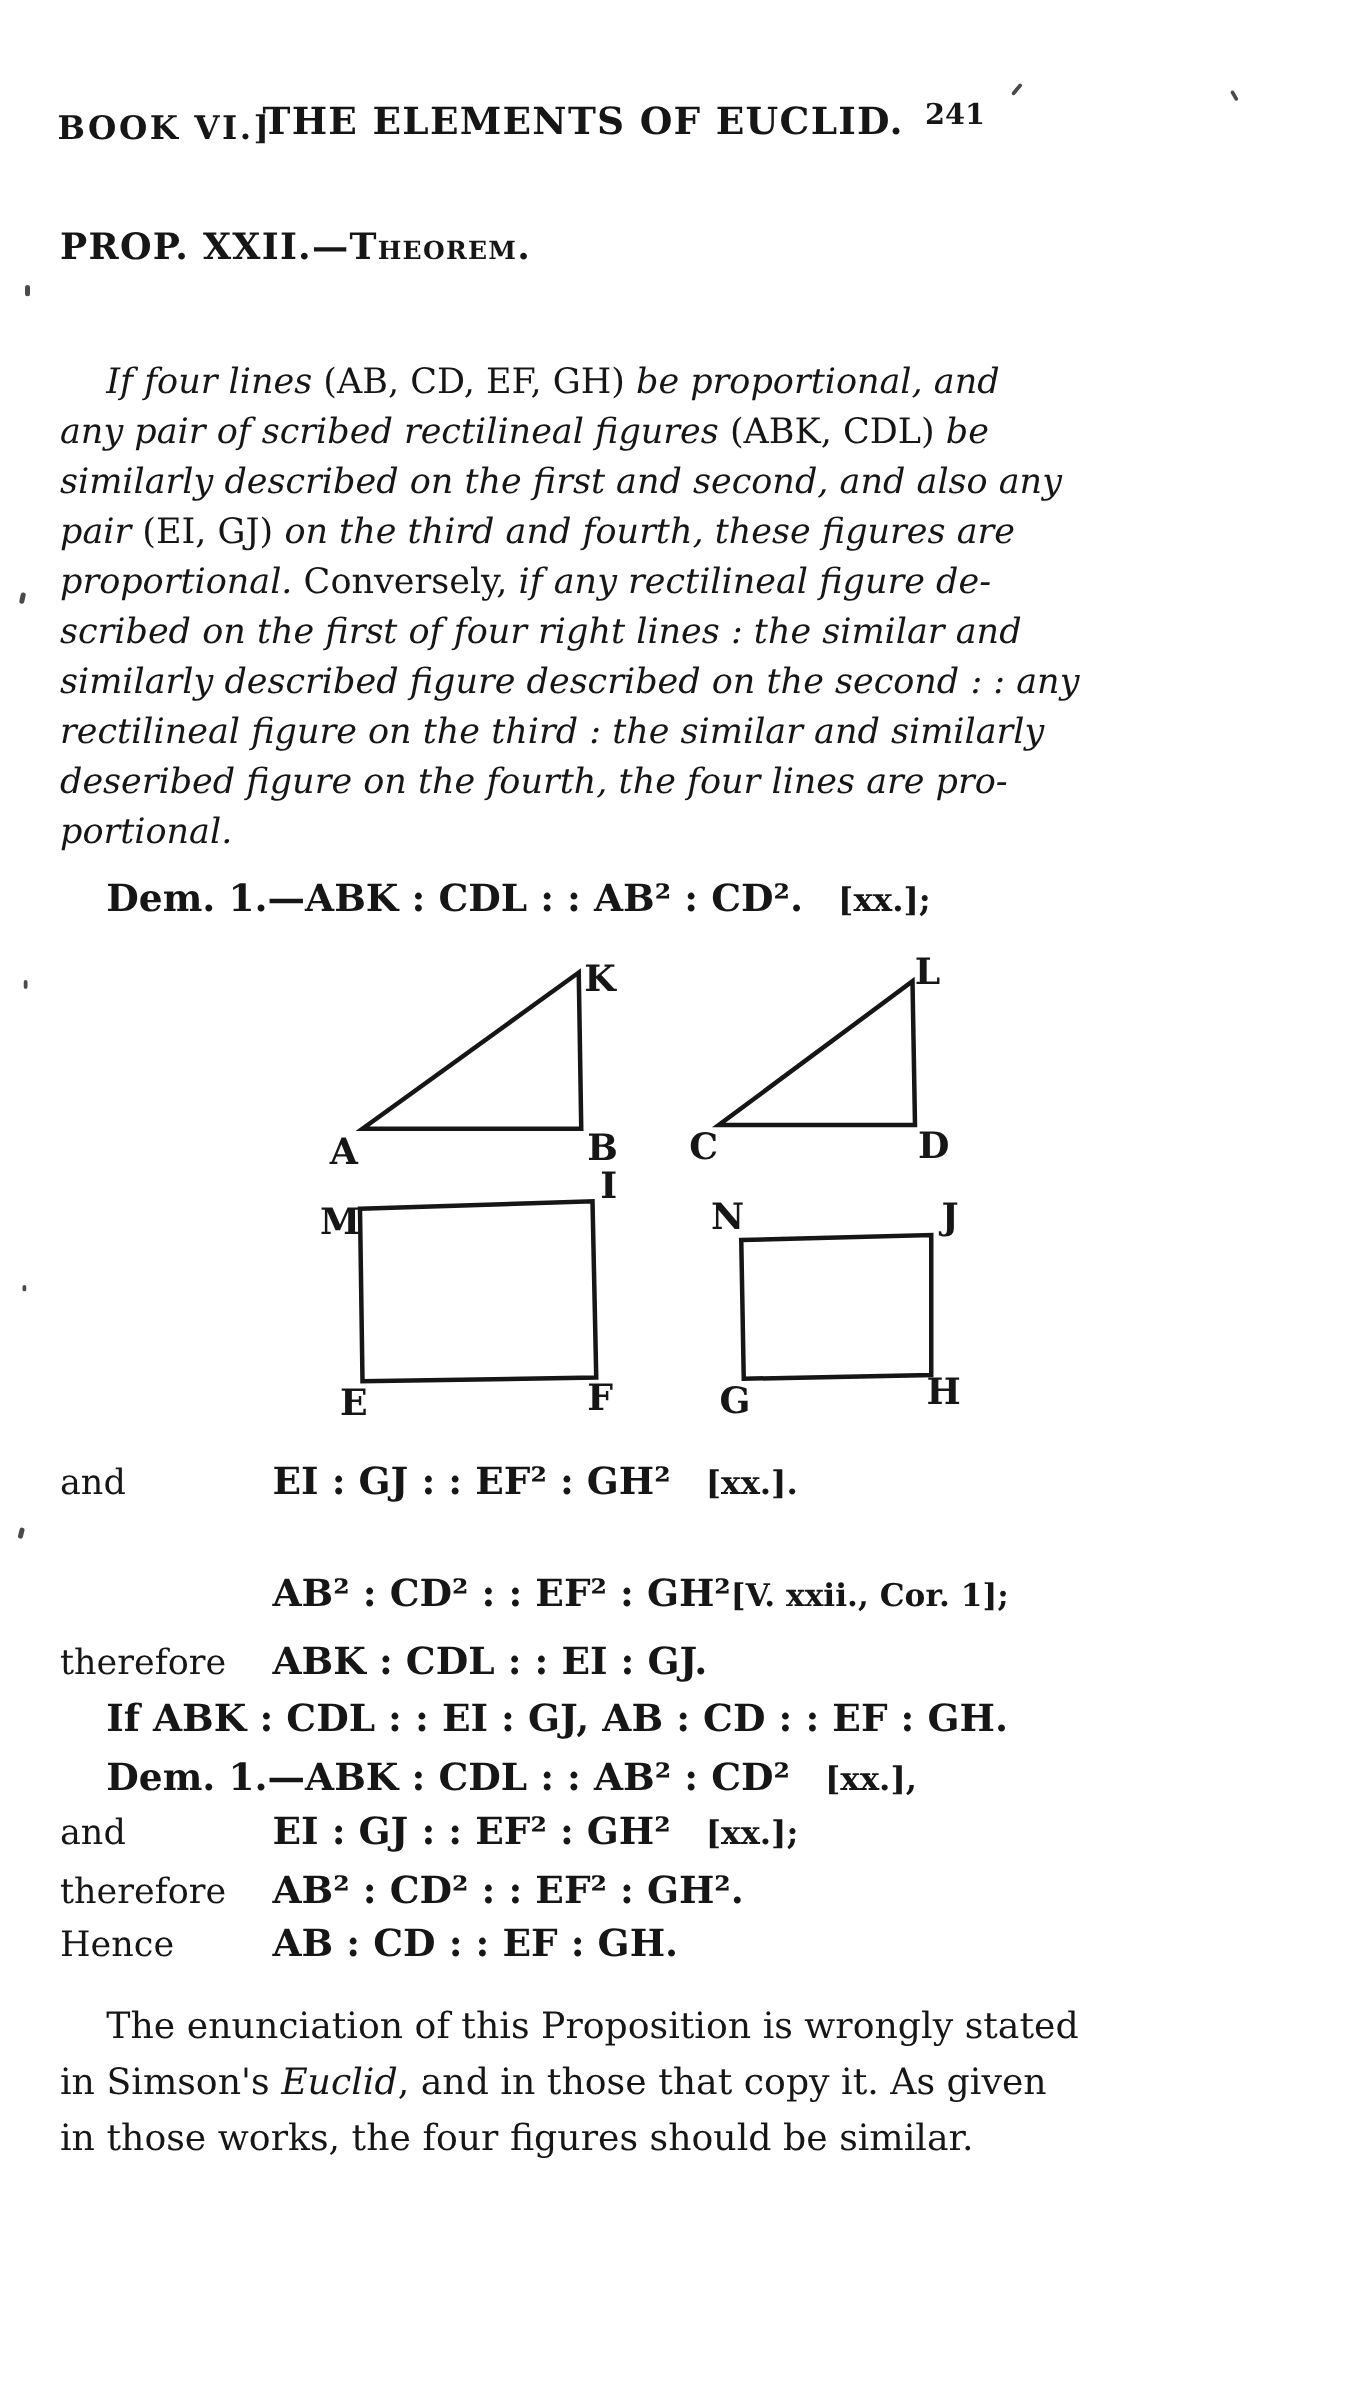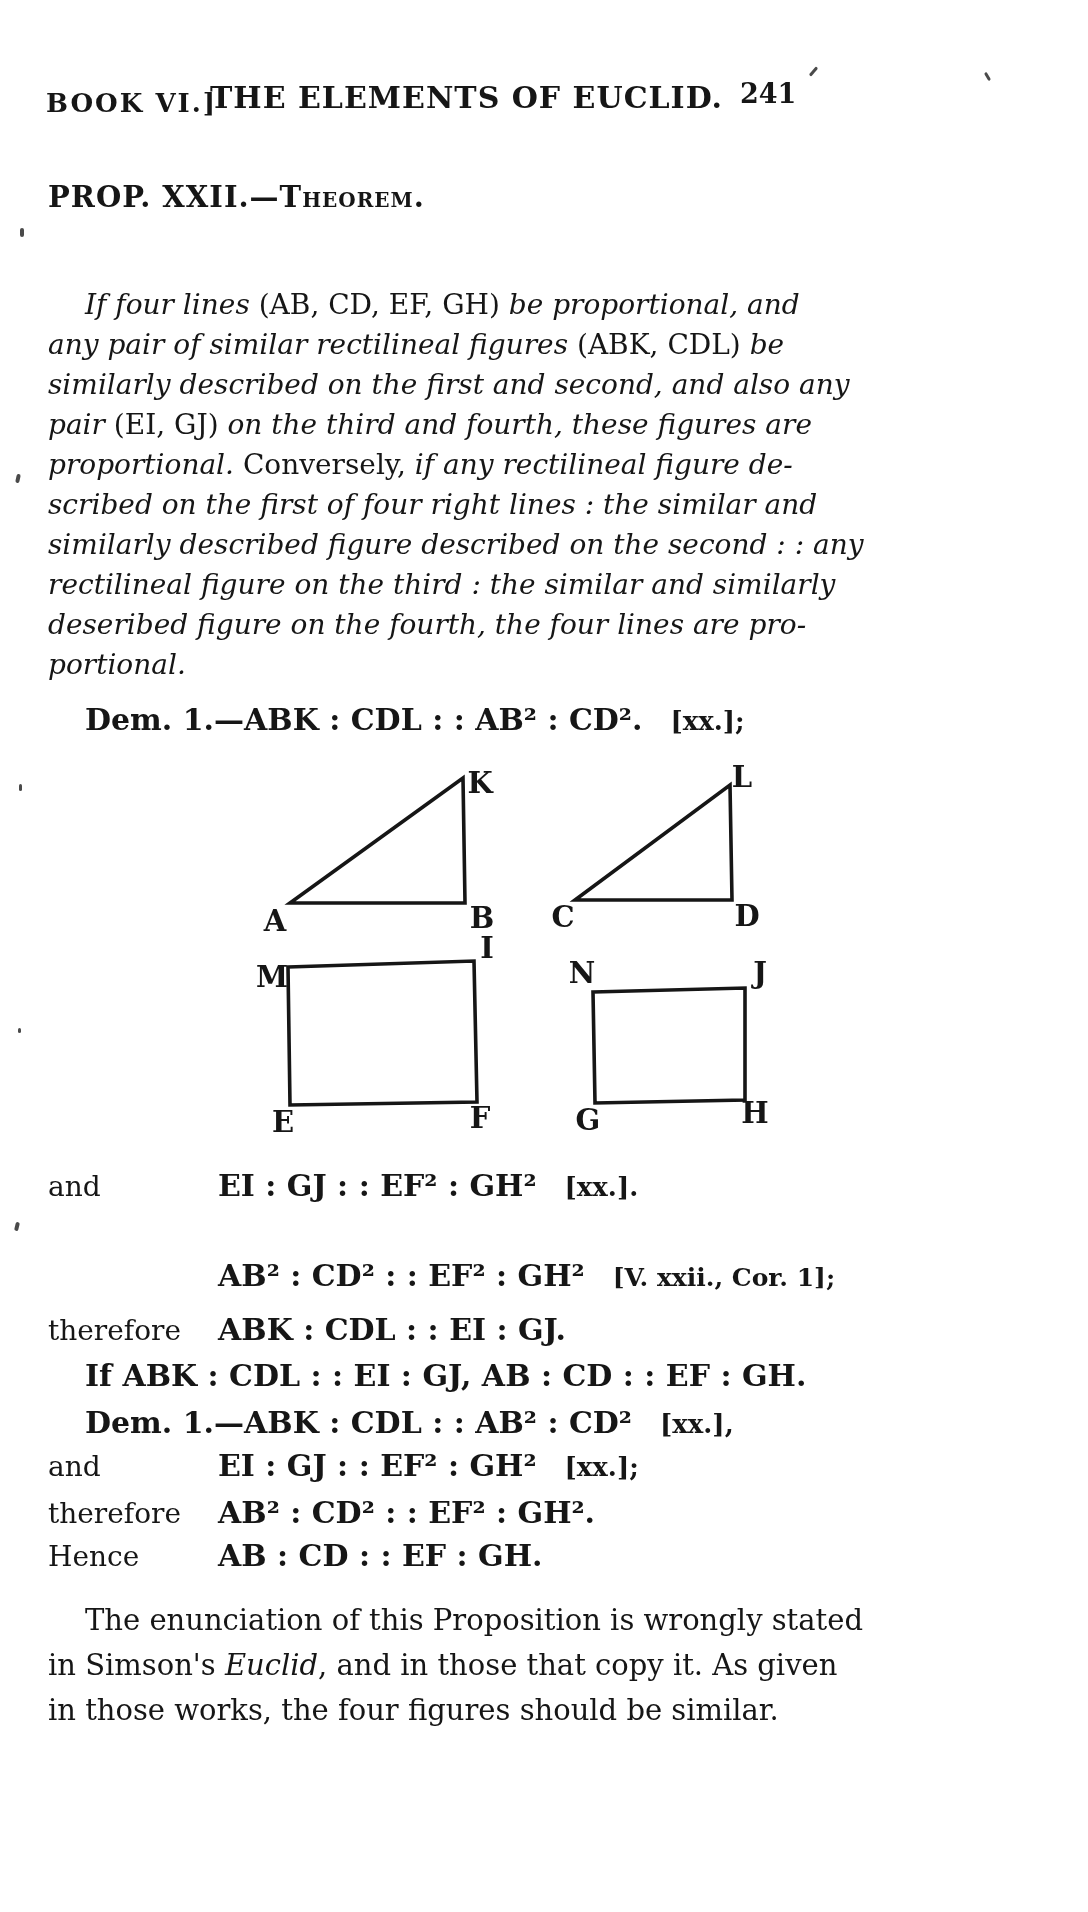--- a/index.html
+++ b/index.html
@@ -10,37 +10,37 @@
     background:#ffffff;
     color:#161616;
     font-family:"DejaVu Serif","Liberation Serif",serif;
     overflow:hidden;
   }
   .abs{position:absolute;}
 
   
   .book-label{left:46px;top:88px;font-size:26px;font-weight:700;letter-spacing:2px;}
   .head-title{left:210px;top:80px;font-size:30px;font-weight:700;letter-spacing:1px;white-space:nowrap;}
-  .page-number{left:740px;top:78px;font-size:27px;font-weight:700;}
+  .page-number{left:740px;top:78px;font-size:23px;font-weight:700;}
 
   
   .prop-title{left:48px;top:180px;width:750px;text-align:left;font-size:29px;font-weight:700;letter-spacing:1px;white-space:nowrap;}
   .prop-title .sc{font-variant:small-caps;}
 
   
   .enun{left:48px;top:285px;width:815px;font-size:28px;font-style:italic;}
   .enun .ln{height:40px;line-height:40px;white-space:nowrap;}
   .enun .ln:first-child{text-indent:37px;}
   .enun .rm{font-style:normal;}
 
   
   .mathline{font-weight:700;font-size:30px;white-space:nowrap;}
   .dem1{left:85px;top:702px;}
   .ref{font-weight:700;font-size:26px;margin-left:28px;}
-  .ref.tight{margin-left:28px;font-size:25px;text-align:center;}
+  .ref.tight{margin-left:0;font-size:25px;text-align:center;}
 
   .steprow{left:48px;width:820px;white-space:nowrap;}
   .steprow .prefix{display:inline-block;width:170px;font-weight:400;font-size:28px;vertical-align:baseline;}
   .steprow .expr{font-weight:700;font-size:30px;}
   .r1{top:1168px;} .r2{top:1213px;} .r3{top:1258px;} .r4{top:1312px;}
   .r5{left:85px;top:1358px;}
   .r6{left:85px;top:1405px;}
   .r7{top:1448px;} .r8{top:1495px;} .r9{top:1538px;}
 
   
@@ -63,21 +63,21 @@
 <div class="page">
 
   <div class="abs book-label">BOOK VI.]</div>
   <div class="abs head-title">THE ELEMENTS OF EUCLID.</div>
   <div class="abs page-number">241</div>
 
   <div class="abs prop-title"><span>PROP. XXII.—</span><span class="sc">Theorem.</span></div>
 
   <div class="abs enun">
     <div class="ln"><span>If four lines </span><span class="rm">(AB, CD, EF, GH) </span><span>be proportional, and</span></div>
-    <div class="ln"><span>any pair of similar rectilineal figures </span><span class="rm">(ABK, CDL) </span><span>be</span></div>
+    <div class="ln"><span>any pair of scribed rectilineal figures </span><span class="rm">(ABK, CDL) </span><span>be</span></div>
     <div class="ln"><span>similarly described on the first and second, and also any</span></div>
     <div class="ln"><span>pair </span><span class="rm">(EI, GJ) </span><span>on the third and fourth, these figures are</span></div>
     <div class="ln"><span>proportional.  </span><span class="rm">Conversely, </span><span>if any rectilineal figure de-</span></div>
     <div class="ln"><span>scribed on the first of four right lines : the similar and</span></div>
     <div class="ln"><span>similarly described figure described on the second : : any</span></div>
     <div class="ln"><span>rectilineal figure on the third : the similar and similarly</span></div>
     <div class="ln"><span>deseribed figure on the fourth, the four lines are pro-</span></div>
     <div class="ln"><span>portional.</span></div>
   </div>
 

